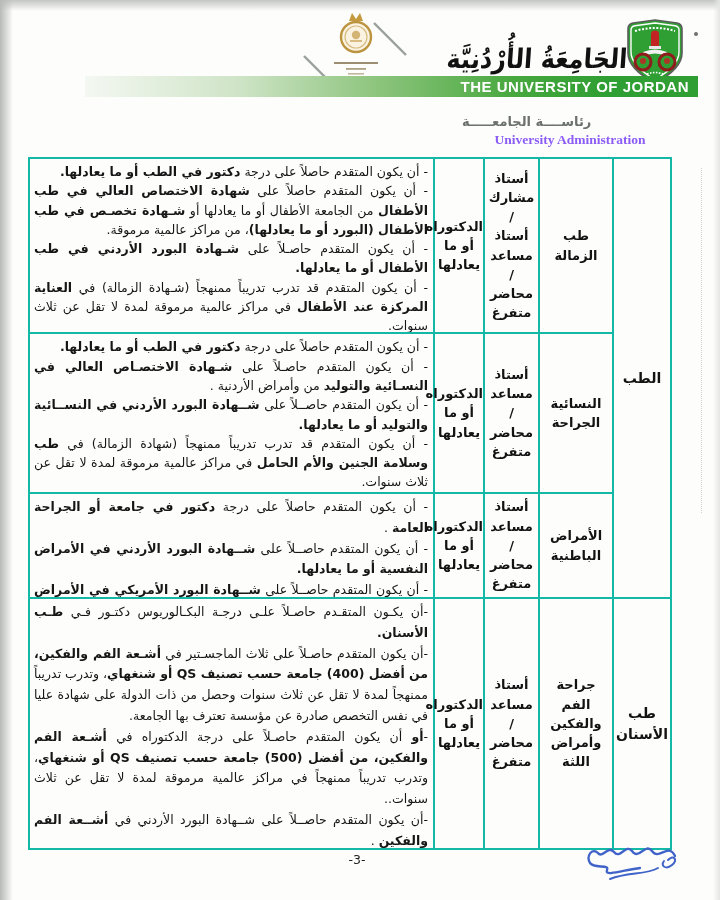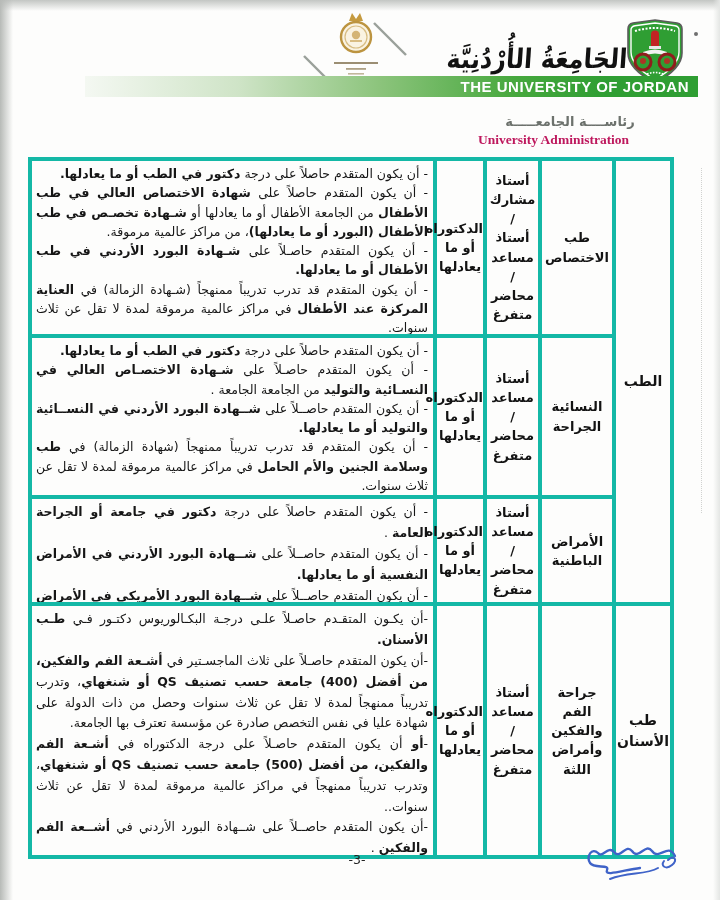--- a/index.html
+++ b/index.html
@@ -18,28 +18,28 @@
                display:flex;align-items:center;justify-content:center;
                font-weight:bold;font-size:24px;white-space:nowrap;color:#111;
                transform:skewX(-4deg) scaleY(1.12);letter-spacing:-1px;direction:rtl;}
   .crest{position:absolute;left:625px;top:19px;}
   .ink-dot{position:absolute;left:694px;top:32px;width:4px;height:4px;border-radius:50%;background:#6f6f6f;}
   .banner{position:absolute;left:85px;top:76px;width:613px;height:21px;
           background:linear-gradient(to right,#f4f8f2 0%,#cfe4c7 25%,#8cc47c 48%,#47a83e 70%,#2f9e33 85%,#2f9e33 100%);
           display:flex;align-items:center;justify-content:flex-end;padding:0;box-sizing:border-box;}
   .banner span{color:#ffffff;font-weight:bold;font-size:15px;letter-spacing:.5px;
                font-family:"Liberation Sans",sans-serif;padding-right:9px;}
-  .admin-ar{position:absolute;left:478px;top:114px;width:184px;text-align:center;direction:rtl;
+  .admin-ar{position:absolute;left:462px;top:114px;width:184px;text-align:left;direction:rtl;
             font-size:13px;font-weight:bold;color:#6d726d;}
-  .admin-en{position:absolute;left:478px;top:132px;width:184px;text-align:left;
-            font-family:"Liberation Serif",serif;font-weight:bold;font-size:13.5px;color:#be185d;}
+  .admin-en{position:absolute;left:478px;top:132px;width:184px;text-align:center;
+            font-family:"Liberation Serif",serif;font-weight:bold;font-size:13.5px;color:#8b5cf6;}
   
   .req-table{position:absolute;left:28px;top:157px;width:642px;border-collapse:collapse;
              table-layout:fixed;direction:rtl;}
-  .req-table td{border:4px solid #14b8a6;padding:0;vertical-align:middle;}
+  .req-table td{border:2px solid #14b8a6;padding:0;vertical-align:middle;}
   .c-fac{width:58px}.c-spec{width:74px}.c-rank{width:55px}.c-deg{width:50px}.c-req{width:405px}
   tr.r1{height:175px} tr.r2{height:160px} tr.r3{height:105px} tr.r4{height:251px}
   .fac,.spec,.rank,.deg{text-align:center;font-weight:bold;font-size:13px;
                         white-space:pre-line;line-height:1.48;color:#131313;}
   .fac{font-size:14px}
   .req{vertical-align:top;}
   .wrap{padding:3px 5px 0 4px;overflow:hidden;direction:rtl;text-align:justify;
         font-size:12.5px;color:#161616;}
   .h1{max-height:170px}.h2{max-height:155px}.h3{max-height:100px}.h4{max-height:246px}
   .lh19 .bullet{line-height:19.3px}
@@ -101,21 +101,21 @@
     <colgroup>
         <col class="c-fac">
         <col class="c-spec">
         <col class="c-rank">
         <col class="c-deg">
         <col class="c-req">
       </colgroup>
     <tbody>
       <tr class="r1">
         <td class="fac" rowspan="3">الطب</td>
-        <td class="spec">طب الاختصاص</td>
+        <td class="spec">طب الزمالة</td>
         <td class="rank">أستاذ
 مشارك
 /
 أستاذ
 مساعد
 /
 محاضر
 متفرغ</td>
         <td class="deg">الدكتوراه
 أو ما
@@ -136,21 +136,21 @@
 مساعد
 /
 محاضر
 متفرغ</td>
         <td class="deg">الدكتوراه
 أو ما
 يعادلها</td>
         <td class="req">
           <div class="wrap h2 lh19">
               <div class="bullet"><span>- أن يكون المتقدم حاصلاً على درجة </span><span class="b">دكتور في الطب أو ما يعادلها.</span></div>
-              <div class="bullet"><span>- أن يكون المتقدم حاصـلاً على </span><span class="b">شـهادة الاختصـاص العالي في النسـائية والتوليد</span><span> من الجامعة الجامعة .</span></div>
+              <div class="bullet"><span>- أن يكون المتقدم حاصـلاً على </span><span class="b">شـهادة الاختصـاص العالي في النسـائية والتوليد</span><span> من وأمراض الأردنية .</span></div>
               <div class="bullet"><span>- أن يكون المتقدم حاصــلاً على </span><span class="b">شــهادة البورد الأردني في النســائية والتوليد أو ما يعادلها.</span></div>
               <div class="bullet"><span>- أن يكون المتقدم قد تدرب تدريباً ممنهجاً (شهادة الزمالة) في </span><span class="b">طب وسلامة الجنين والأم الحامل</span><span> في مراكز عالمية مرموقة لمدة لا تقل عن ثلاث سنوات.</span></div>
             </div>
         </td>
       </tr>
       <tr class="r3">
         <td class="spec">الأمراض
 الباطنية</td>
         <td class="rank">أستاذ
 مساعد

